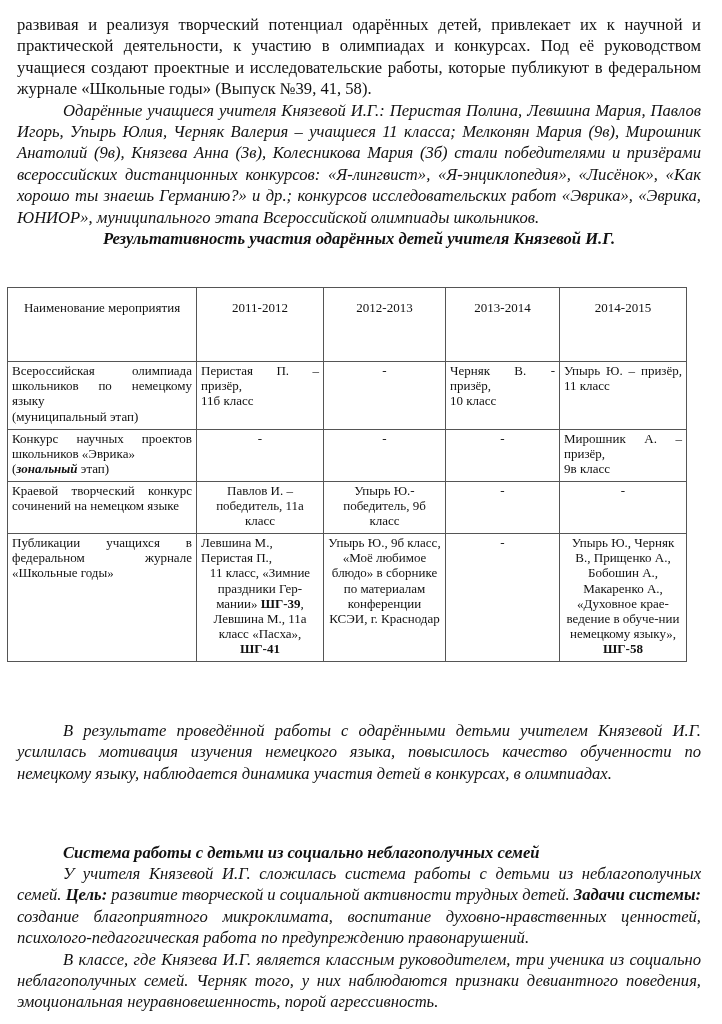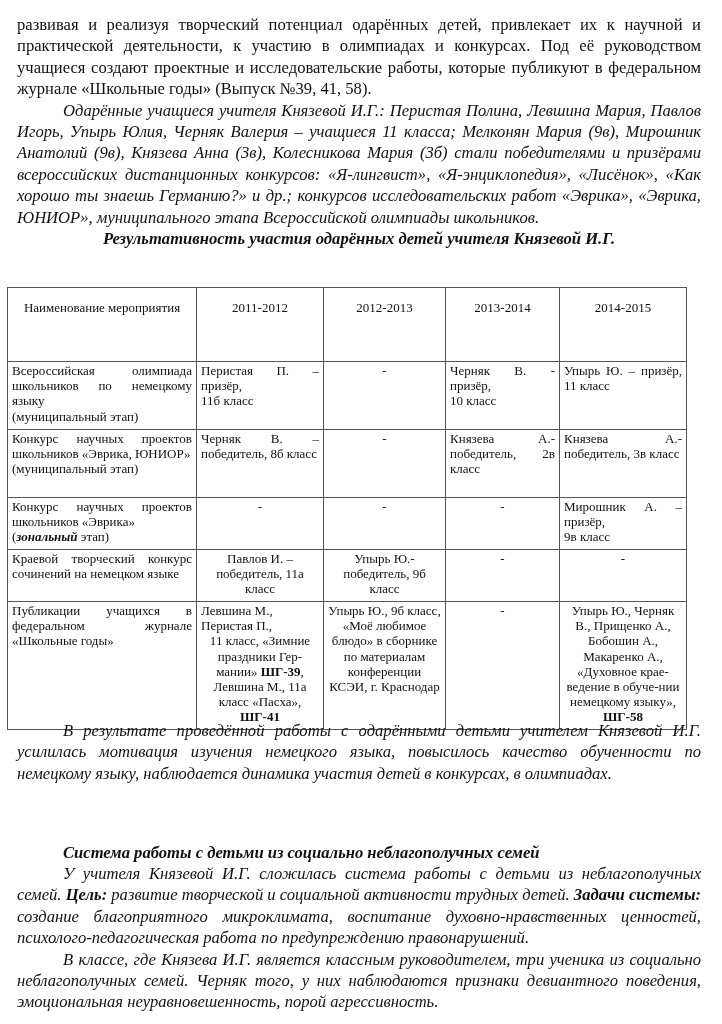--- a/index.html
+++ b/index.html
@@ -57,30 +57,20 @@
       <div>Перистая П. – призёр,</div>
       <div>11б класс</div>
     </td>
     <td class="c">-</td>
     <td class="jl">
       <div>Черняк В. - призёр,</div>
       <div>10 класс</div>
     </td>
     <td class="jl">Упырь Ю. – призёр, 11 класс</td>
   </tr>
-  <tr style="height:68px">
-    <td class="jl">
-      <div>Конкурс научных проектов школьников «Эврика, ЮНИОР»</div>
-      <div>(муниципальный этап)</div>
-    </td>
-    <td class="jl">Черняк В. – победитель, 8б класс</td>
-    <td class="c">-</td>
-    <td class="jl">Князева А.- победитель, 2в класс</td>
-    <td class="jl">Князева А.- победитель, 3в класс</td>
-  </tr>
   <tr style="height:52px">
     <td class="jl">
       <div>Конкурс научных проектов школьников «Эврика»</div>
       <div><span>(</span><span class="bi">зональный</span><span> этап)</span></div>
     </td>
     <td class="c">-</td>
     <td class="c">-</td>
     <td class="c">-</td>
     <td class="jl">
       <div>Мирошник А. – призёр,</div>

